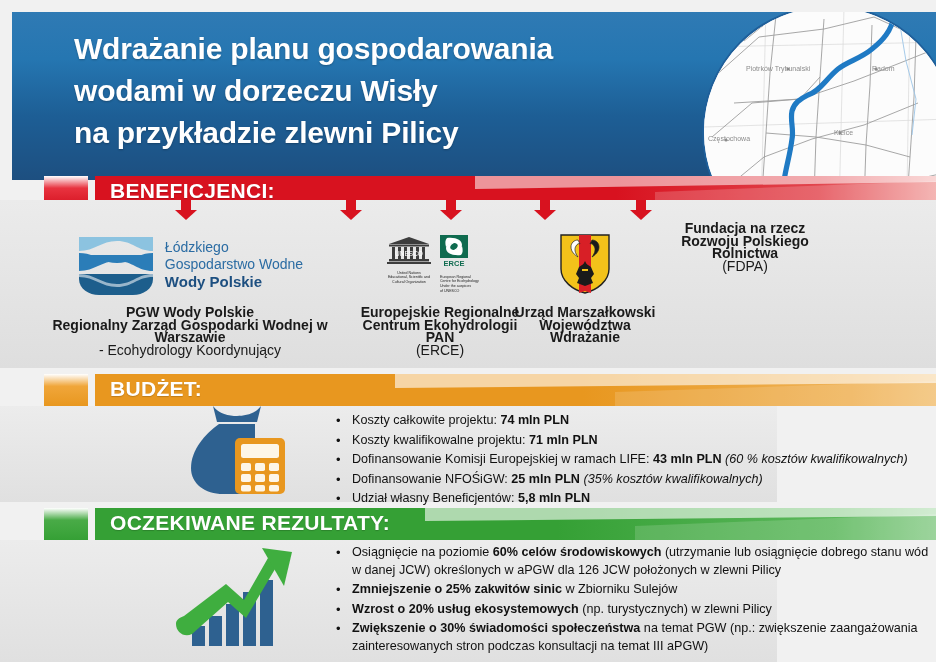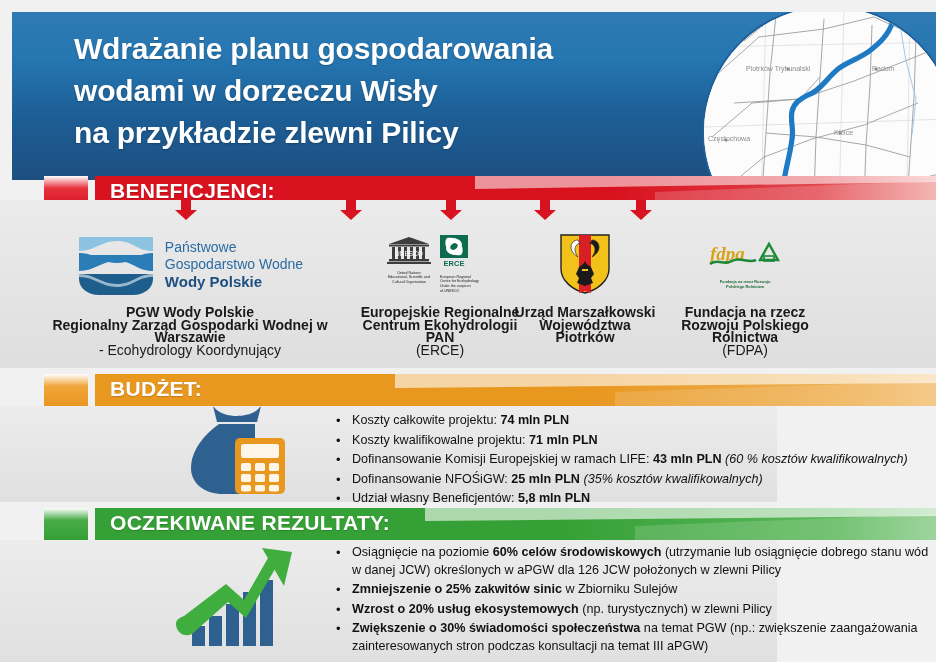--- a/index.html
+++ b/index.html
@@ -224,21 +224,21 @@
       <div class="logo-box">
         <div class="pgw">
           <svg class="pgw-mark" viewBox="0 0 78 66">
             <path d="M2 6 H76 V20 C60 20 56 10 40 10 C24 10 18 20 2 20 Z" fill="#8cc3e0"></path>
             <path d="M2 23 C18 23 24 33 40 33 C56 33 60 23 76 23 V37 C60 37 56 27 40 27 C24 27 18 37 2 37 Z" fill="#2b7db8" transform="translate(0,-1)"></path>
             <path d="M2 24 H76 V40 C60 40 56 30 40 30 C24 30 18 40 2 40 Z" fill="#2b7db8"></path>
             <path d="M2 43 H76 V48 C76 58 66 64 56 64 H22 C12 64 2 58 2 48 Z" fill="#1d5e8c"></path>
             <path d="M2 43 C18 43 24 53 40 53 C56 53 60 43 76 43 V46 C60 46 56 56 40 56 C24 56 18 46 2 46 Z" fill="#ffffff" opacity="0.55"></path>
           </svg>
           <div class="pgw-text">
-            <div class="l1">Państwowe</div>
+            <div class="l1">Łódzkiego</div>
             <div class="l2">Gospodarstwo Wodne</div>
             <div class="l3">Wody Polskie</div>
           </div>
         </div>
       </div>
       <div class="cap">
         <div>PGW Wody Polskie</div>
         <div>Regionalny Zarząd Gospodarki Wodnej w Warszawie</div>
         <div class="thin">- Ecohydrology Koordynujący</div>
       </div>
@@ -302,39 +302,25 @@
           <g>
             <path d="M27 30 L33 34 L36 41 L33 45 L35 50 L27 53 L19 50 L21 45 L18 41 L21 34 Z" fill="#1a1a1a"></path>
             <path d="M27 28 L29 32 L25 32 Z" fill="#1a1a1a"></path>
             <path d="M24 36 L30 36 L30 38 L24 38 Z" fill="#f2c21a"></path>
           </g>
         </svg>
       </div>
       <div class="cap">
         <div>Urząd Marszałkowski</div>
         <div>Województwa</div>
-        <div>Piotrków</div>
+        <div>Wdrażanie</div>
       </div>
     </div>
 
     <div class="logo-cell" style="left:650px;width:190px;">
-      <div class="logo-box">
-        <div style="text-align:center;">
-          <svg width="74" height="34" viewBox="0 0 74 34">
-            <text x="2" y="20" font-size="19" font-style="italic" font-weight="bold" fill="#d9a21b" font-family="'Liberation Serif',serif">fdpa</text>
-            <path d="M52 20 L61 4 L70 20 Z" fill="none" stroke="#1a8a38" stroke-width="2.4"></path>
-            <rect x="56" y="16" width="10" height="5" fill="none" stroke="#1a8a38" stroke-width="1.6"></rect>
-            <path d="M2 24 C10 18 16 26 24 21 C32 16 40 24 48 20" fill="none" stroke="#1a8a38" stroke-width="2.6"></path>
-          </svg>
-          <div class="fdpa-sub">
-            <div>Fundacja na rzecz Rozwoju</div>
-            <div>Polskiego Rolnictwa</div>
-          </div>
-        </div>
-      </div>
       <div class="cap">
         <div>Fundacja na rzecz</div>
         <div>Rozwoju Polskiego Rolnictwa</div>
         <div class="thin">(FDPA)</div>
       </div>
     </div>
 
   </div>
 
   <div class="sec-bar bar-orange" style="top:374px;">

